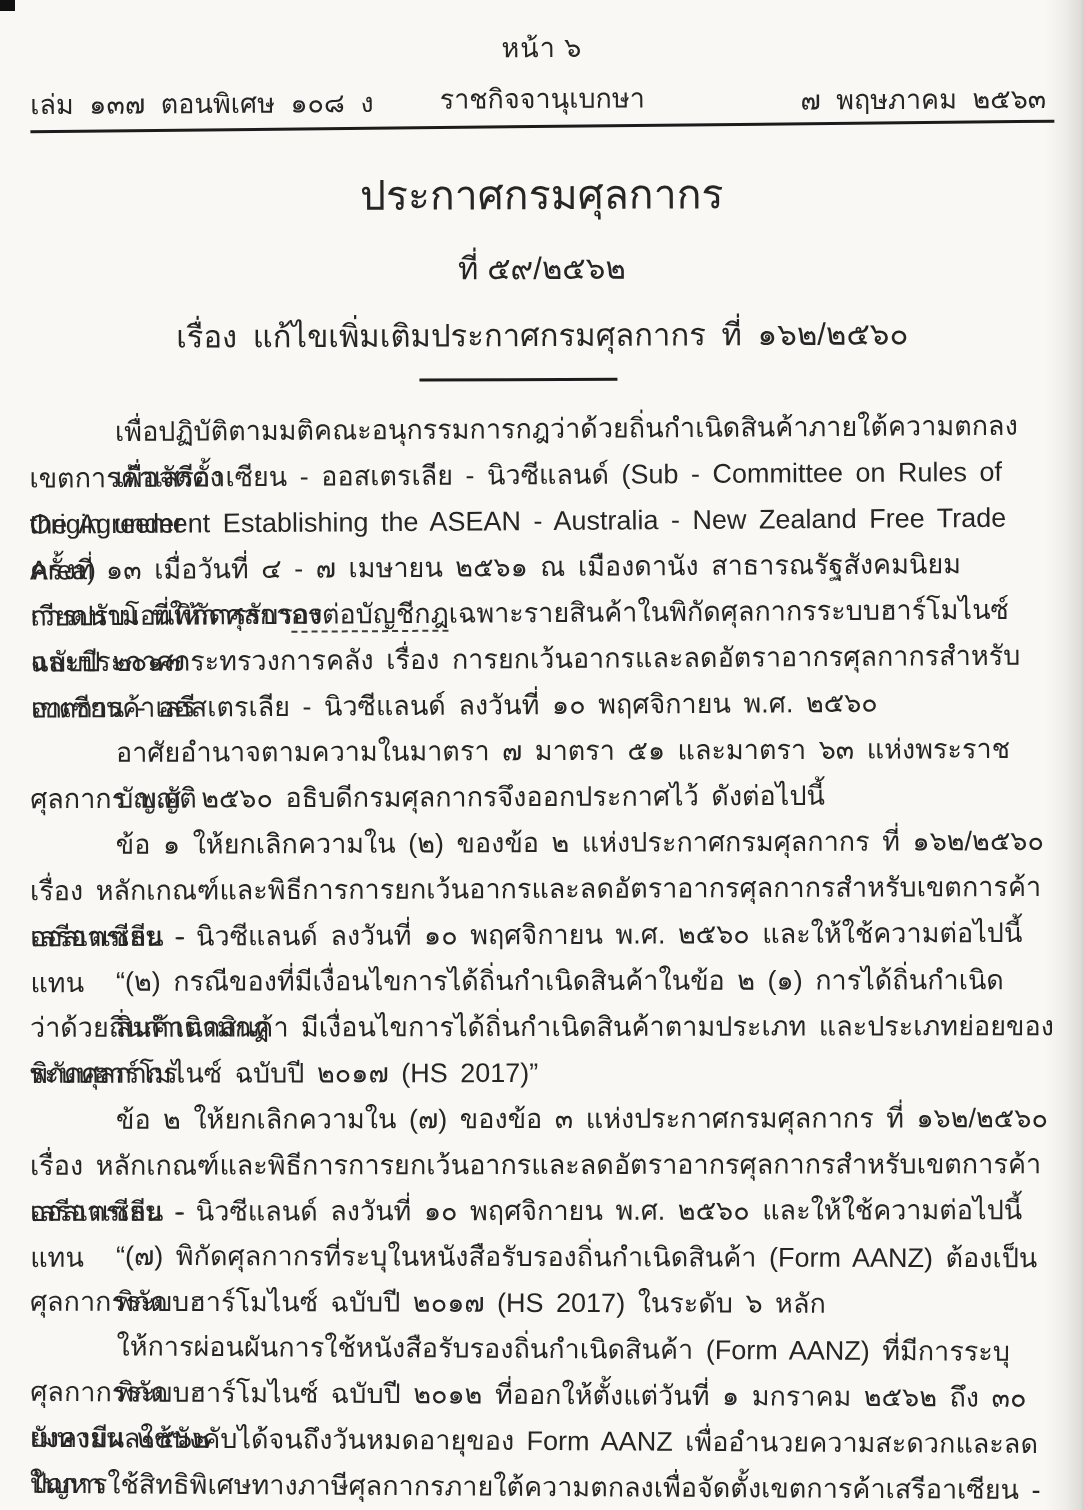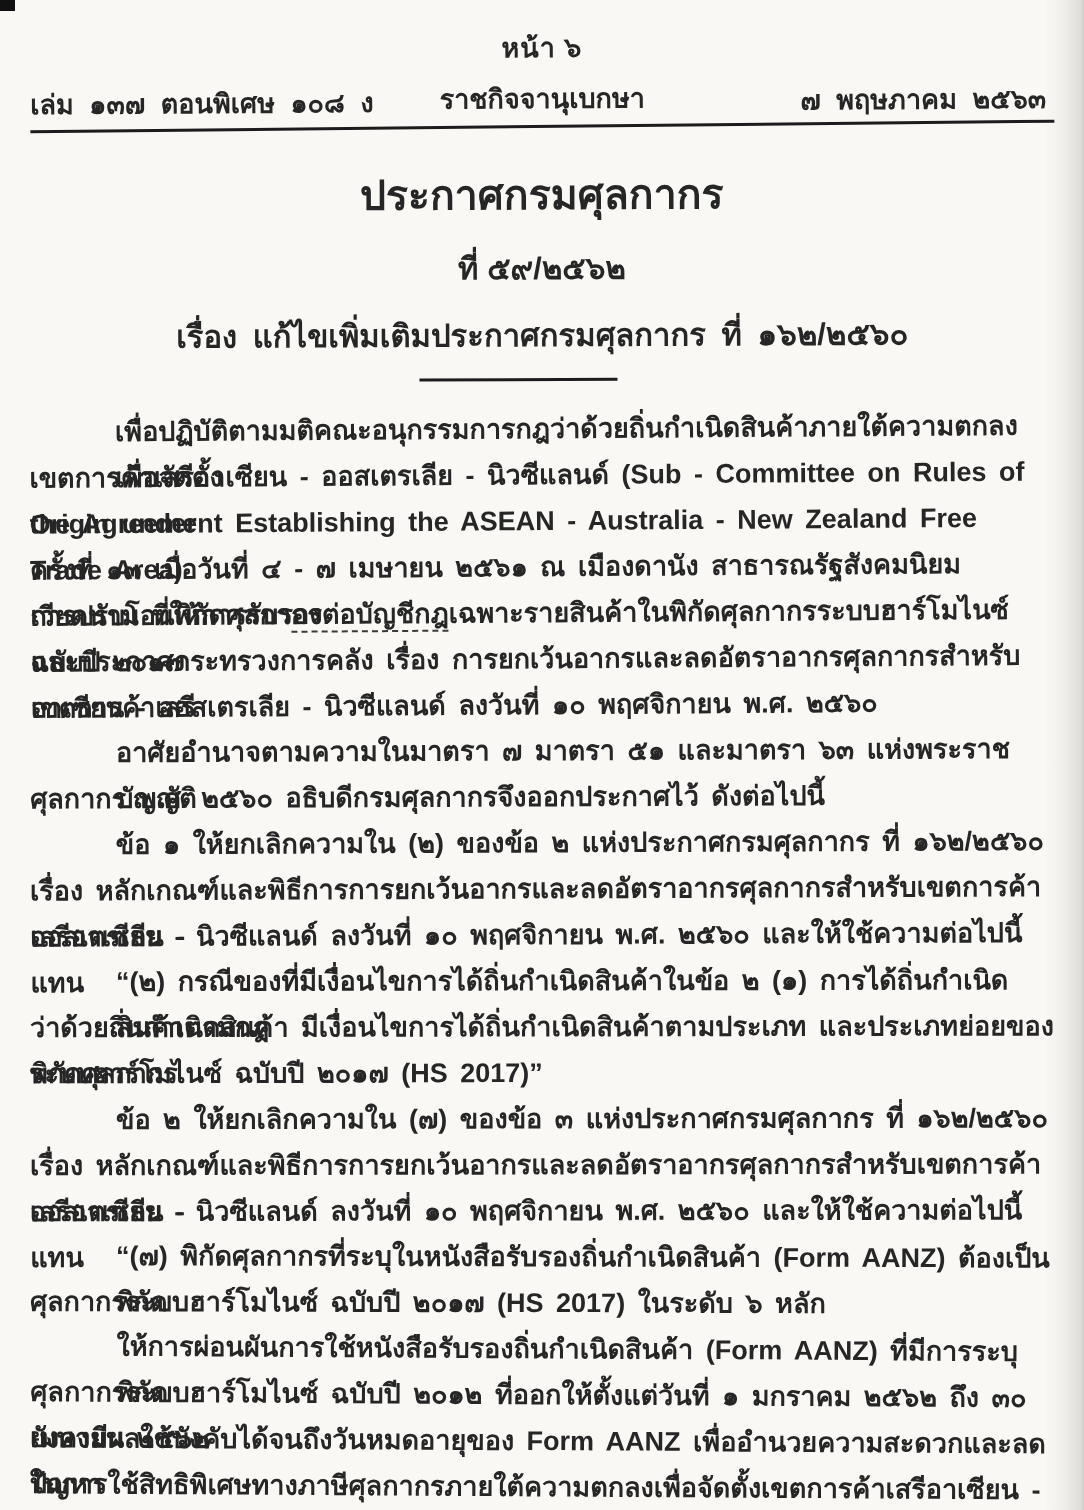--- a/index.html
+++ b/index.html
@@ -9,21 +9,20 @@
   }
   .page{
     position:relative;
     width:1084px;
     height:1510px;
     margin:0 auto;
     background:#f9f8f4;
     color:#262626;
     overflow:hidden;
     box-sizing:border-box;
-    font-weight:bold;
   }
   
   .page::after{
     content:"";
     position:absolute;
     top:0;right:0;bottom:0;
     width:40px;
     background:linear-gradient(to right, rgba(0,0,0,0) 0%, rgba(95,90,82,0.07) 55%, rgba(80,75,68,0.16) 92%, rgba(60,56,50,0.22) 100%);
     pointer-events:none;
   }

